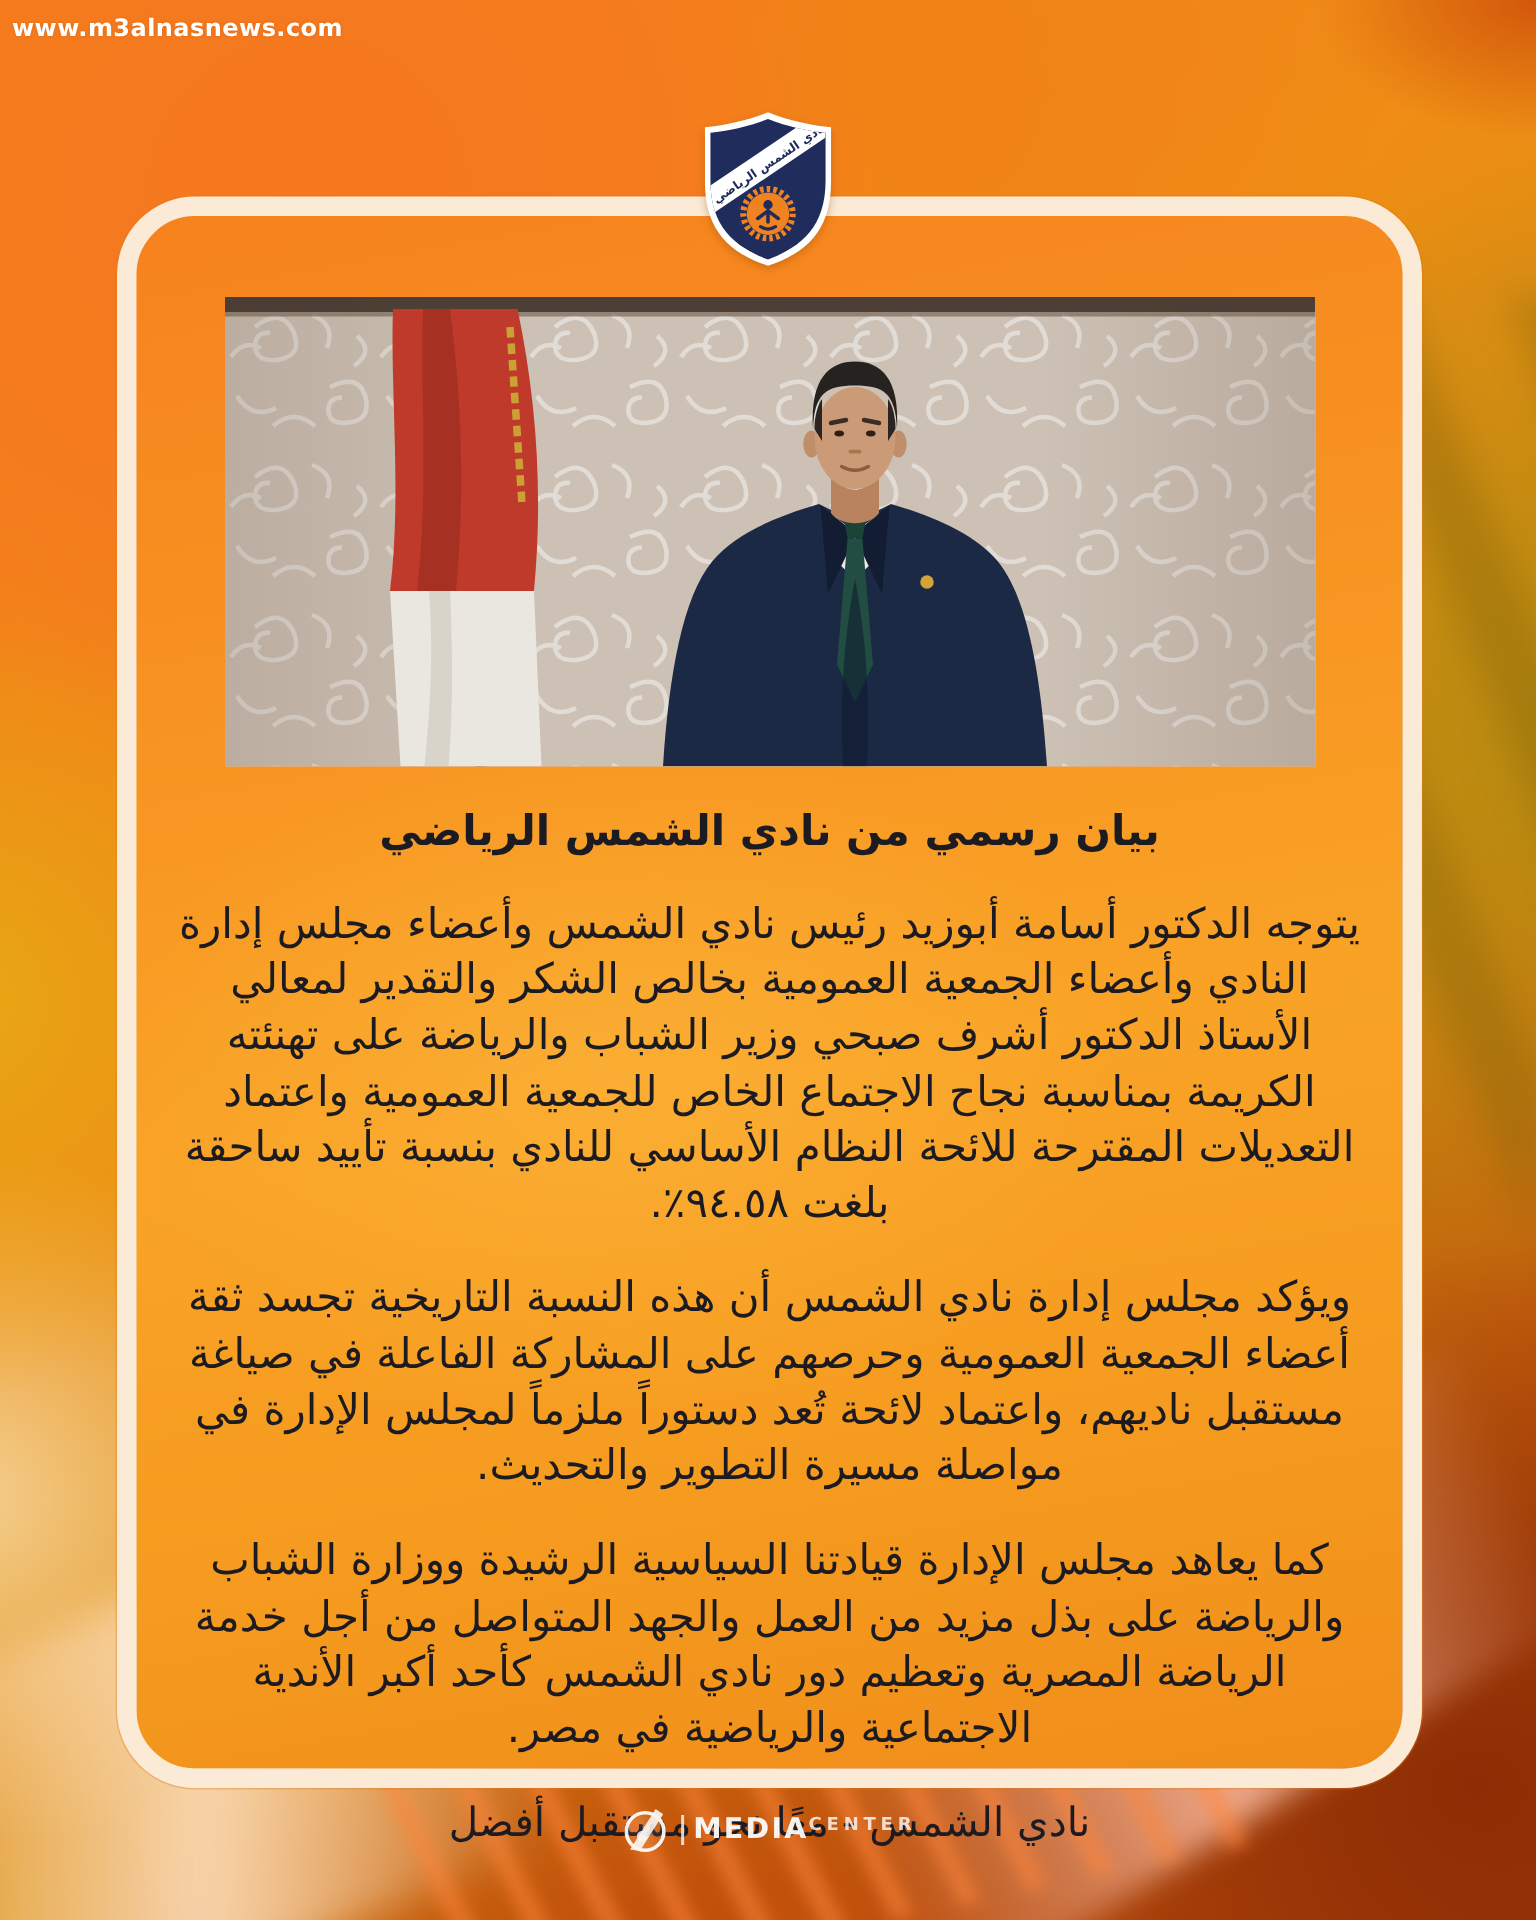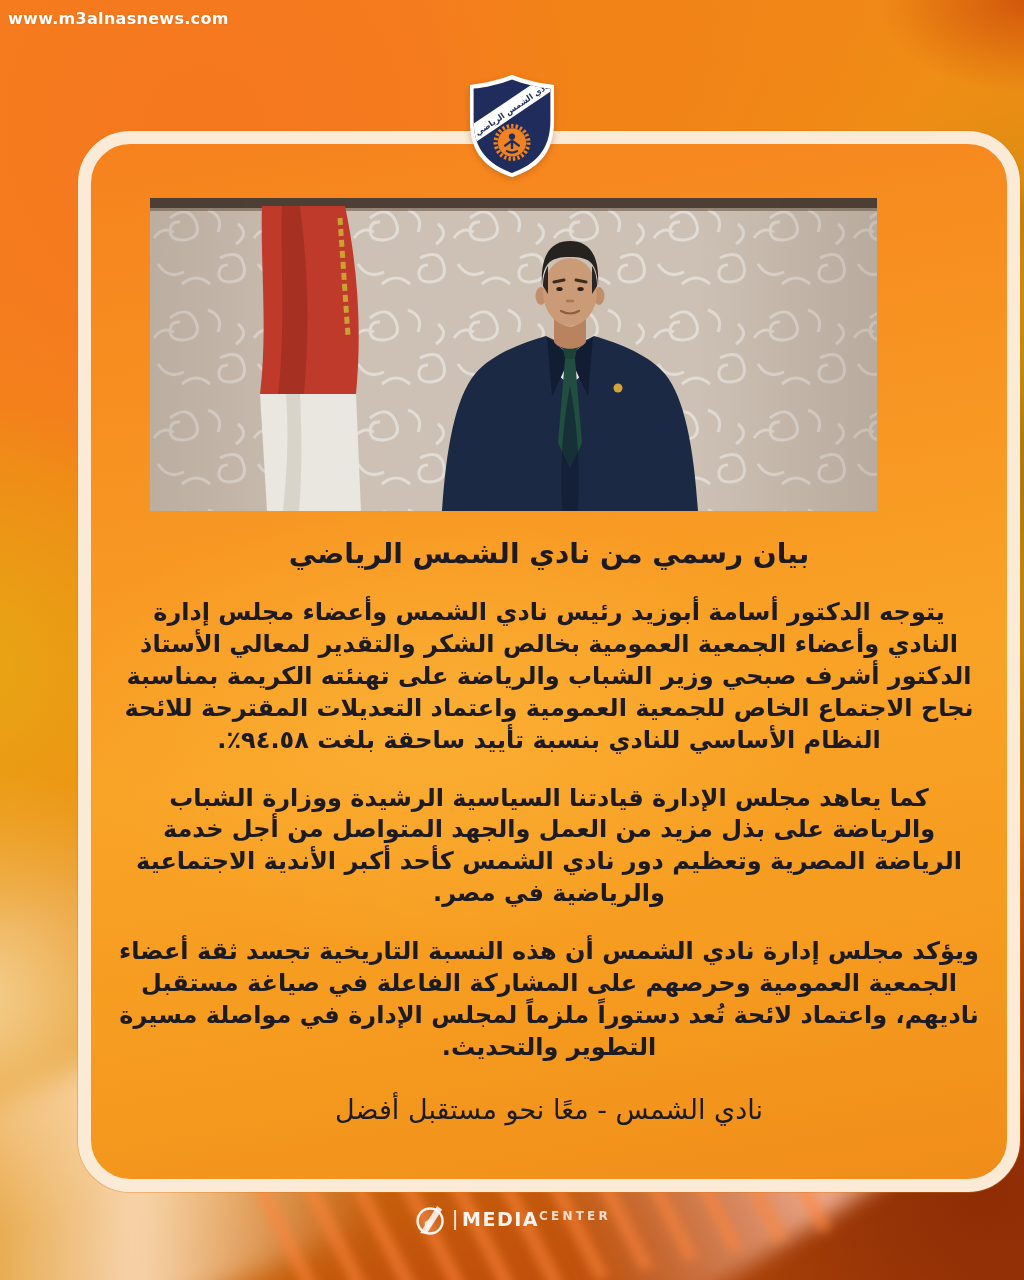--- a/index.html
+++ b/index.html
@@ -36,21 +36,21 @@
     transform:rotate(-12deg);filter:blur(5px);}
 
   
   #watermark{
     position:absolute;top:9px;left:8px;color:#ffffff;font-size:16px;
     font-weight:bold;letter-spacing:.3px;z-index:6;text-shadow:0 0 2px rgba(180,80,0,.4);
   }
 
   
   #card{
-    position:absolute;left:78px;top:131px;width:942px;height:1061px;box-sizing:border-box;
+    position:absolute;left:78px;top:131px;width:870px;height:1061px;box-sizing:border-box;
     border:13px solid #fbead6;border-radius:52px;z-index:2;
     background:
       radial-gradient(55% 30% at 38% 56%, rgba(252,183,62,.55) 0%, rgba(252,183,62,0) 75%),
       linear-gradient(170deg,#f6821e 0%,#f78f20 22%,#f9a326 55%,#f59a1e 80%,#f08d1a 100%);
     box-shadow:0 0 0 1px rgba(220,120,20,.35);
   }
   
   #photo{
     position:absolute;left:59px;top:54px;width:727px;height:313px;overflow:hidden;
     background:#cdc1b5;
@@ -59,21 +59,21 @@
   #crest{position:absolute;left:466px;top:73px;width:92px;height:106px;z-index:5;
     filter:drop-shadow(0 2px 3px rgba(140,60,0,.35));}
 
   
   #card-body{
     position:absolute;left:24px;right:24px;top:392px;
     display:flex;flex-direction:column;align-items:center;gap:26px;
     direction:rtl;text-align:center;color:#1d1b22;
   }
   #statement-title{font-size:28px;font-weight:bold;line-height:1.25;}
-  .para{font-size:24px;font-weight:bold;line-height:1.33;margin:0;width:100%;}
+  .para{font-size:28px;font-weight:normal;line-height:1.33;margin:0;width:100%;}
   #statement-closing{font-size:27px;font-weight:normal;margin-top:4px;}
 
   
   #media-center{
     position:absolute;left:50%;top:1203px;transform:translateX(-50%);
     display:flex;align-items:center;gap:7px;z-index:4;color:#ffffff;opacity:.93;
   }
   #mc-text{display:flex;flex-direction:row;line-height:1.02;text-align:center;
     border-left:2px solid rgba(255,255,255,.85);padding-left:6px;}
   #mc-line1{font-size:19px;font-weight:bold;letter-spacing:1.5px;}
@@ -156,22 +156,22 @@
           <ellipse cx="430.5" cy="91" rx="3.2" ry="2" fill="#2e2016"></ellipse>
           <path d="M417 103 L423 103" stroke="#a8764f" stroke-width="2.5" stroke-linecap="round"></path>
           <path d="M411 113 Q420 118 429 113" stroke="#8a5f3e" stroke-width="2.2" fill="none" stroke-linecap="round"></path>
         </g>
       </svg>
     </div>
 
     <div id="card-body">
       <div id="statement-title">بيان رسمي من نادي الشمس الرياضي</div>
       <p class="para">يتوجه الدكتور أسامة أبوزيد رئيس نادي الشمس وأعضاء مجلس إدارة النادي وأعضاء الجمعية العمومية بخالص الشكر والتقدير لمعالي الأستاذ الدكتور أشرف صبحي وزير الشباب والرياضة على تهنئته الكريمة بمناسبة نجاح الاجتماع الخاص للجمعية العمومية واعتماد التعديلات المقترحة للائحة النظام الأساسي للنادي بنسبة تأييد ساحقة بلغت ٩٤.٥٨٪.</p>
+      <p class="para">ويؤكد مجلس إدارة نادي الشمس أن هذه النسبة التاريخية تجسد ثقة أعضاء الجمعية العمومية وحرصهم على المشاركة الفاعلة في صياغة مستقبل ناديهم، واعتماد لائحة تُعد دستوراً ملزماً لمجلس الإدارة في مواصلة مسيرة التطوير والتحديث.</p>
       <p class="para">كما يعاهد مجلس الإدارة قيادتنا السياسية الرشيدة ووزارة الشباب والرياضة على بذل مزيد من العمل والجهد المتواصل من أجل خدمة الرياضة المصرية وتعظيم دور نادي الشمس كأحد أكبر الأندية الاجتماعية والرياضية في مصر.</p>
-      <p class="para">ويؤكد مجلس إدارة نادي الشمس أن هذه النسبة التاريخية تجسد ثقة أعضاء الجمعية العمومية وحرصهم على المشاركة الفاعلة في صياغة مستقبل ناديهم، واعتماد لائحة تُعد دستوراً ملزماً لمجلس الإدارة في مواصلة مسيرة التطوير والتحديث.</p>
       <div id="statement-closing">نادي الشمس - معًا نحو مستقبل أفضل</div>
     </div>
   </div>
 
   <div id="crest">
     <svg width="92" height="106" viewBox="0 0 100 116" xmlns="http://www.w3.org/2000/svg">
       <defs>
         <clipPath id="crest-clip">
           <path d="M50 7 C64 12.5 80 16 92 17 L92 52 C92 85 75 100 50 109.5 C25 100 8 85 8 52 L8 17 C20 16 36 12.5 50 7 Z"></path>
         </clipPath>

